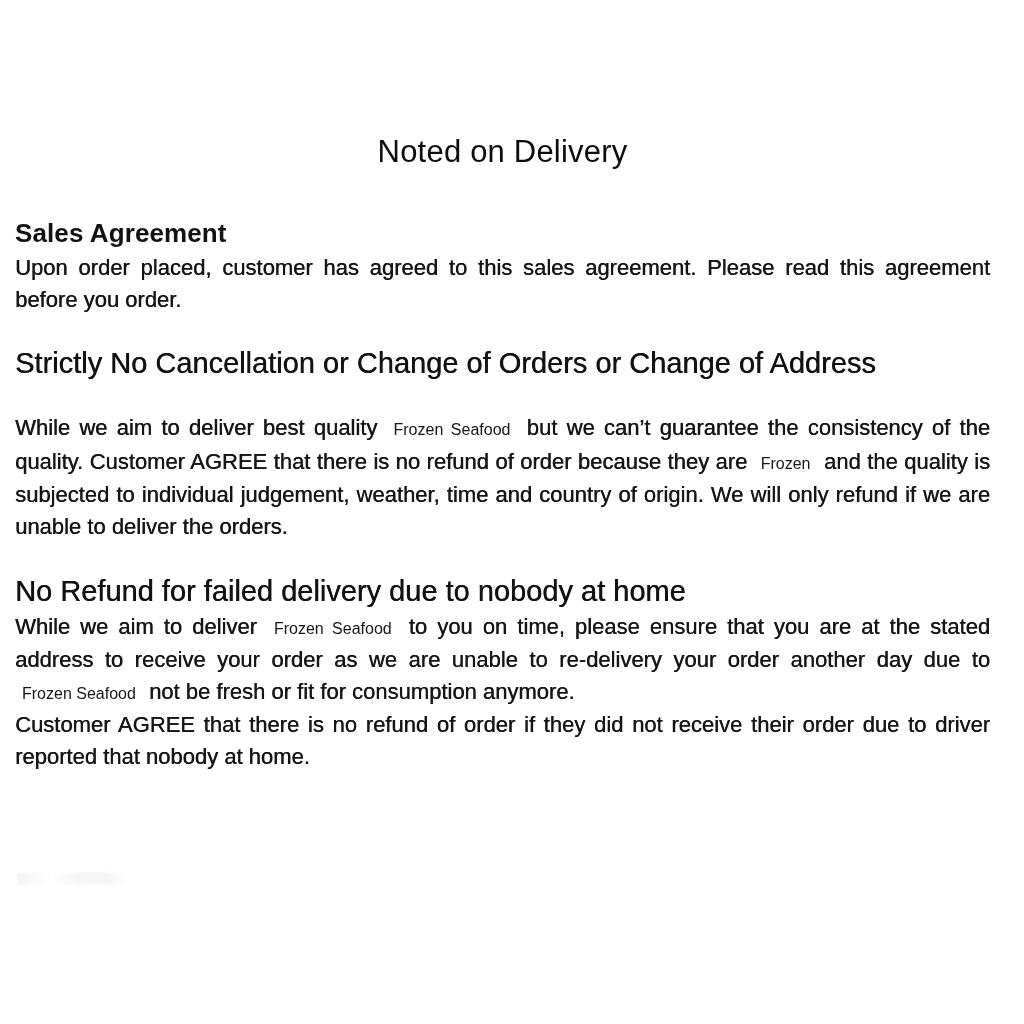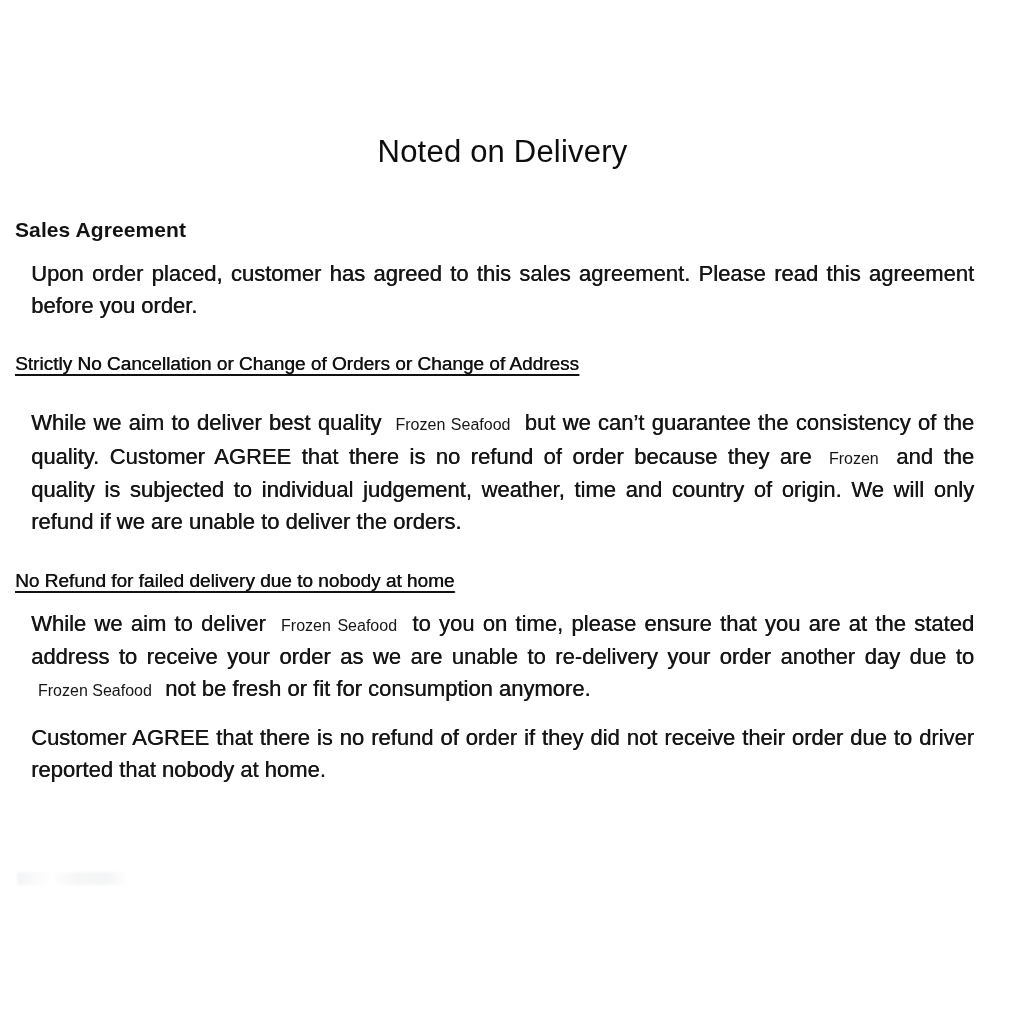--- a/index.html
+++ b/index.html
@@ -27,34 +27,33 @@
     letter-spacing: 0.2px;
   }
   .doc-section {
     margin: 0 0 32px 0;
   }
   .sec-heading {
     margin: 0 0 3px 0;
     color: #121212;
   }
   .sec-heading.bold {
-    font-size: 21px;
+    font-size: 26px;
     font-weight: 700;
     letter-spacing: 0.1px;
   }
   .sec-heading.underline {
-    font-size: 19px;
+    font-size: 29px;
     font-weight: 400;
-    text-decoration: underline;
     text-decoration-thickness: 2px;
     text-underline-offset: 4px;
     text-shadow: 0.4px 0 0 currentColor;
   }
   .para {
-    margin: 16px;
+    margin: 0;
     font-size: 22px;
     line-height: 31.6px;
     text-align: justify;
     text-shadow: 0.4px 0 0 currentColor;
   }
   .run.body {
     font-weight: 400;
   }
   .run.inserted {
     font-size: 16px;

